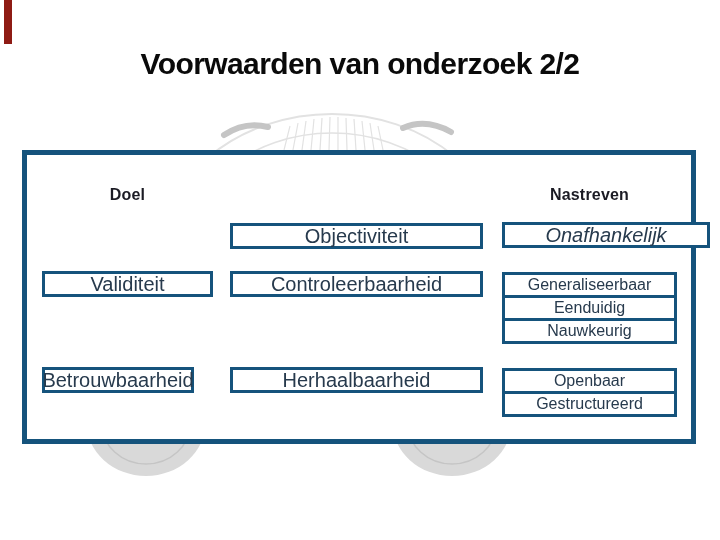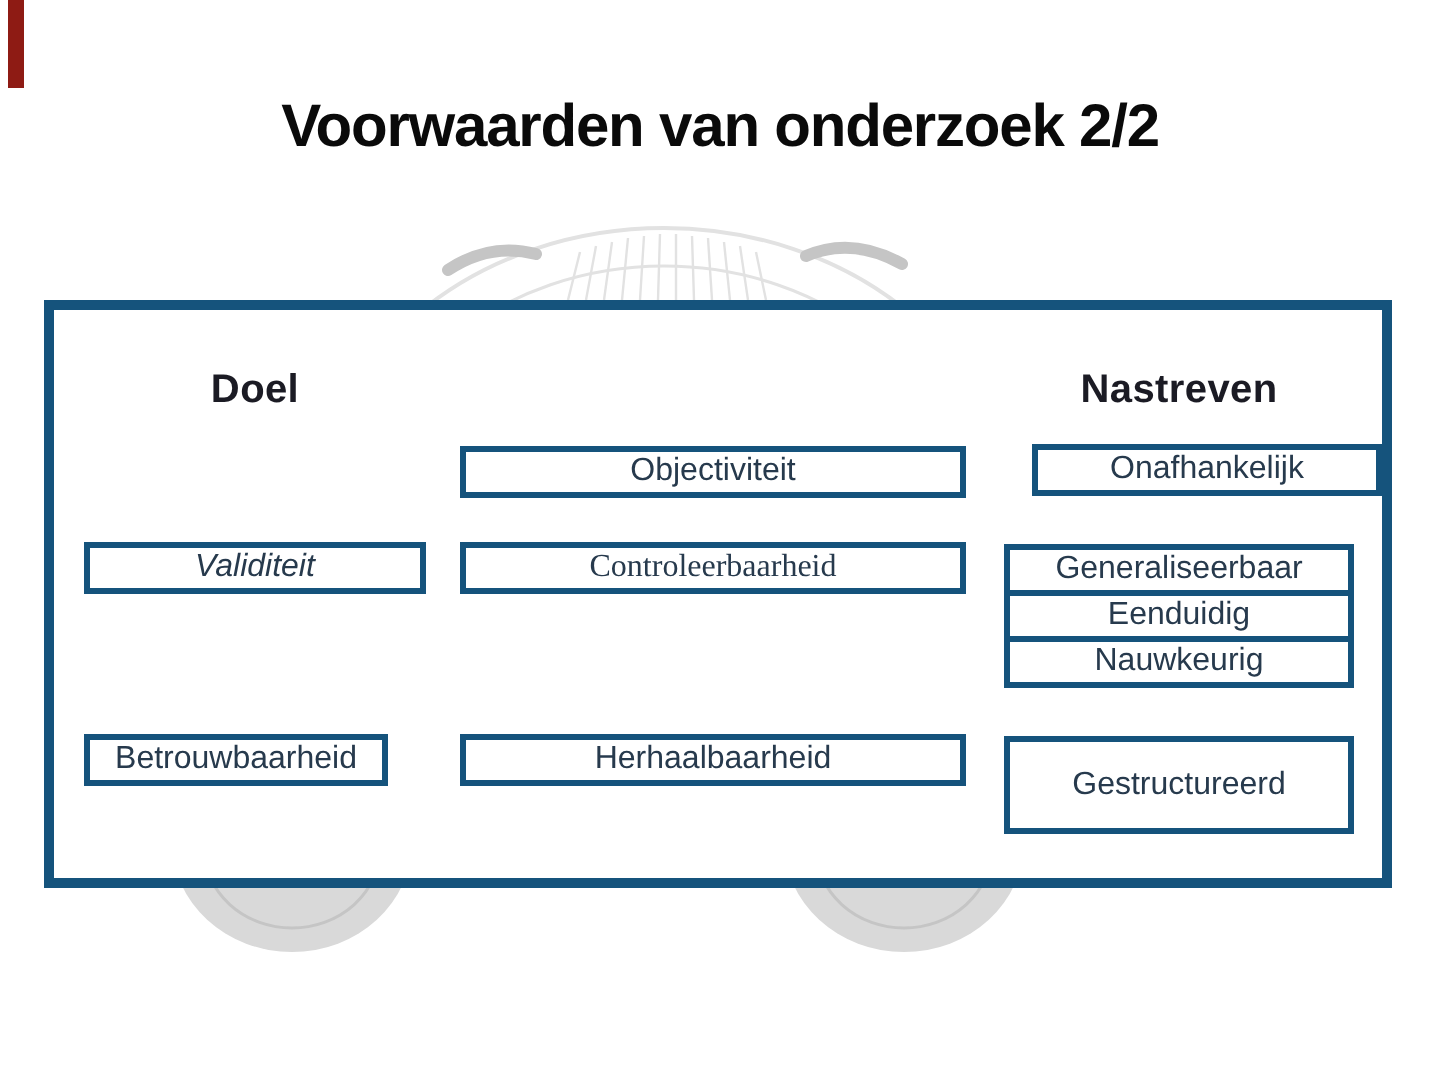--- a/index.html
+++ b/index.html
@@ -17,36 +17,36 @@
     color:var(--title-text,#0a0a0a);z-index:2;white-space:nowrap;
   }
   .watermark{position:absolute;left:0;top:0;z-index:0;}
   .frame{
     position:absolute;left:22px;top:150px;width:674px;height:294px;
     border:5px solid var(--frame-border,#15537C);background:#ffffff;
     z-index:1;box-sizing:border-box;
   }
   .hdr{
     position:absolute;top:29px;height:22px;display:flex;align-items:center;
-    justify-content:center;font-weight:bold;font-size:20px;
+    justify-content:center;font-weight:bold;font-size:16px;
     color:var(--header-text,#1b1b24);letter-spacing:0.2px;
   }
   .hdr-doel{left:15px;width:171px;}
   .hdr-eis{left:203px;width:253px;}
   .hdr-nastreven{left:475px;width:175px;}
   .box{
     position:absolute;border:3px solid var(--box-border,#15537C);
     background:#ffffff;display:flex;align-items:center;justify-content:center;
-    font-size:16px;color:var(--box-text,#273A4D);box-sizing:border-box;
+    font-size:20px;color:var(--box-text,#273A4D);box-sizing:border-box;
     white-space:nowrap;
   }
   .b-objectiviteit{left:203px;top:68px;width:253px;height:26px;}
-  .b-onafhankelijk{left:489px;top:67px;width:175px;height:26px;}
-  .b-validiteit{left:15px;top:116px;width:171px;height:26px;font-style:italic;}
-  .b-controleerbaarheid{left:203px;top:116px;width:253px;height:26px;font-family:Liberation Serif, serif;}
+  .b-onafhankelijk{left:475px;top:67px;width:208px;height:26px;font-style:italic;}
+  .b-validiteit{left:15px;top:116px;width:171px;height:26px;}
+  .b-controleerbaarheid{left:203px;top:116px;width:253px;height:26px;}
   .b-betrouwbaarheid{left:15px;top:212px;width:152px;height:26px;}
   .b-herhaalbaarheid{left:203px;top:212px;width:253px;height:26px;text-align:center;}
   .stack{
     position:absolute;border:3px solid var(--box-border,#15537C);
     background:#ffffff;box-sizing:border-box;display:flex;
     flex-direction:column;color:var(--box-text,#273A4D);font-size:16px;
   }
   .stack-1{left:475px;top:117px;width:175px;height:72px;}
   .stack-2{left:475px;top:213px;width:175px;height:49px;}
   .stack-row{
@@ -107,17 +107,18 @@
     <div class="box b-controleerbaarheid">Controleerbaarheid</div>
     <div class="stack stack-1">
       <div class="stack-row">Generaliseerbaar</div>
       <div class="stack-row">Eenduidig</div>
       <div class="stack-row">Nauwkeurig</div>
     </div>
 
     <div class="box b-betrouwbaarheid">Betrouwbaarheid</div>
     <div class="box b-herhaalbaarheid">Herhaalbaarheid</div>
     <div class="stack stack-2">
+      <div class="stack-row">Openbaar</div>
       <div class="stack-row">Gestructureerd</div>
     </div>
 
   </div>
 </div>
 
 </body></html>

